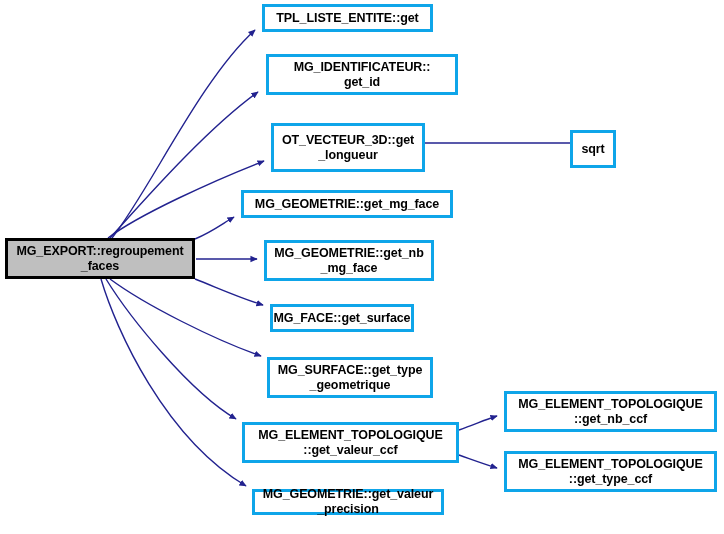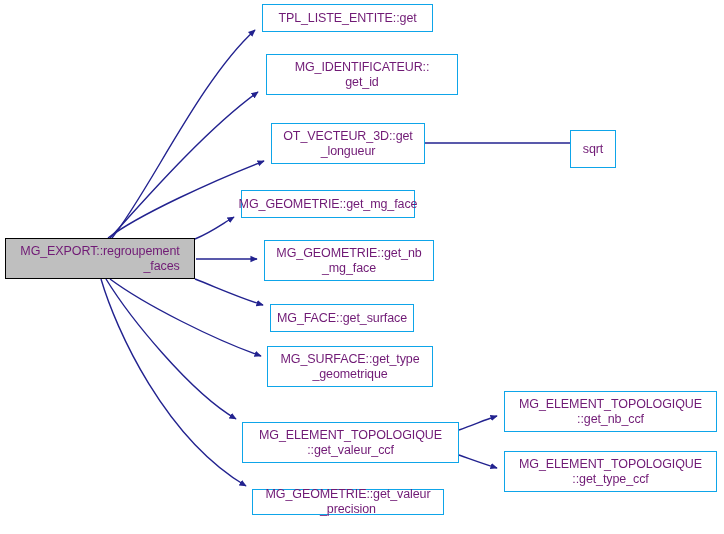--- a/index.html
+++ b/index.html
@@ -22,37 +22,37 @@
     position: absolute;
     left: 0;
     top: 0;
     width: 724px;
     height: 534px;
     pointer-events: none;
   }
   .node {
     position: absolute;
     box-sizing: border-box;
-    border: 1px solid #0ea5e9;
+    border: 3px solid #0ea5e9;
     background: #ffffff;
-    color: #701a75;
+    color: #000000;
     display: flex;
     align-items: center;
     justify-content: center;
     text-align: center;
     font-size: 12.5px;
     line-height: 15px;
     letter-spacing: -0.1px;
     white-space: pre-line;
     z-index: 2;
+    font-weight: bold;
   }
   .node.root {
     background: #bfbfbf;
     border-color: #000000;
-    text-align: right;
   }
 </style>
 </head>
 <body>
 
 <div id="graph">
 
   <svg id="edge-layer" viewBox="0 0 724 534" xmlns="http://www.w3.org/2000/svg">
     <defs>
       <marker id="arrow" viewBox="0 0 10 10" refX="9" refY="5" markerWidth="5.2" markerHeight="5.2" orient="auto-start-reverse">
@@ -74,27 +74,27 @@
         <path d="M459,455 C476,461 484,464 497,468" fill="none" stroke="#22228f" stroke-width="1.4" marker-end="url(#arrow)"></path>
       </g>
   </svg>
 
   <div id="nodes">
       <div class="node root" style="left: 5px; top: 238px; width: 190px; height: 41px;"><span>MG_EXPORT::regroupement
 _faces</span></div>
       <div class="node" style="left: 262px; top: 4px; width: 171px; height: 28px;"><span>TPL_LISTE_ENTITE::get</span></div>
       <div class="node" style="left: 266px; top: 54px; width: 192px; height: 41px;"><span>MG_IDENTIFICATEUR::
 get_id</span></div>
-      <div class="node" style="left: 271px; top: 123px; width: 154px; height: 41px;"><span>OT_VECTEUR_3D::get
+      <div class="node" style="left: 271px; top: 123px; width: 154px; height: 49px;"><span>OT_VECTEUR_3D::get
 _longueur</span></div>
-      <div class="node" style="left: 241px; top: 190px; width: 174px; height: 28px;"><span>MG_GEOMETRIE::get_mg_face</span></div>
+      <div class="node" style="left: 241px; top: 190px; width: 212px; height: 28px;"><span>MG_GEOMETRIE::get_mg_face</span></div>
       <div class="node" style="left: 264px; top: 240px; width: 170px; height: 41px; justify-content: center;"><span>MG_GEOMETRIE::get_nb
 _mg_face</span></div>
       <div class="node" style="left: 270px; top: 304px; width: 144px; height: 28px;"><span>MG_FACE::get_surface</span></div>
-      <div class="node" style="left: 267px; top: 346px; width: 166px; height: 41px;"><span>MG_SURFACE::get_type
+      <div class="node" style="left: 267px; top: 357px; width: 166px; height: 41px;"><span>MG_SURFACE::get_type
 _geometrique</span></div>
       <div class="node" style="left: 242px; top: 422px; width: 217px; height: 41px;"><span>MG_ELEMENT_TOPOLOGIQUE
 ::get_valeur_ccf</span></div>
       <div class="node" style="left: 252px; top: 489px; width: 192px; height: 26px;"><span>MG_GEOMETRIE::get_valeur
 _precision</span></div>
       <div class="node" style="left: 570px; top: 130px; width: 46px; height: 38px;"><span>sqrt</span></div>
       <div class="node" style="left: 504px; top: 391px; width: 213px; height: 41px;"><span>MG_ELEMENT_TOPOLOGIQUE
 ::get_nb_ccf</span></div>
       <div class="node" style="left: 504px; top: 451px; width: 213px; height: 41px;"><span>MG_ELEMENT_TOPOLOGIQUE
 ::get_type_ccf</span></div>

